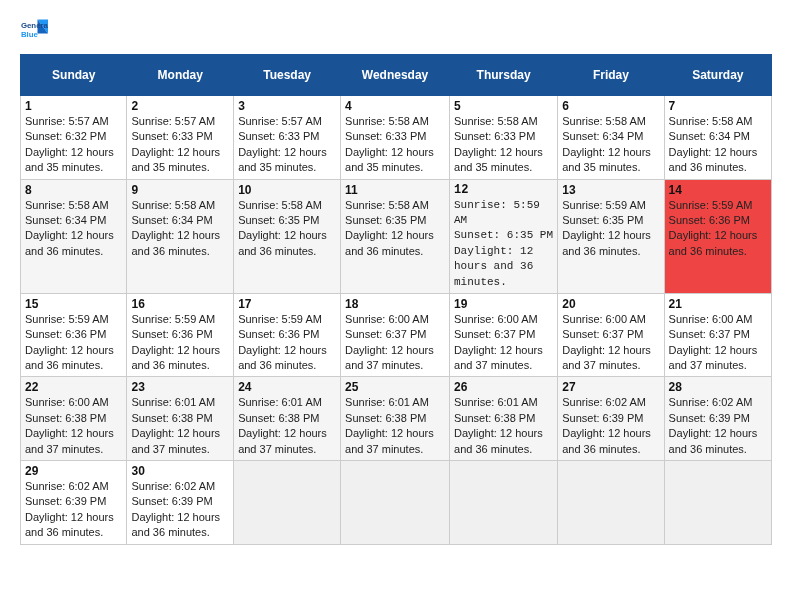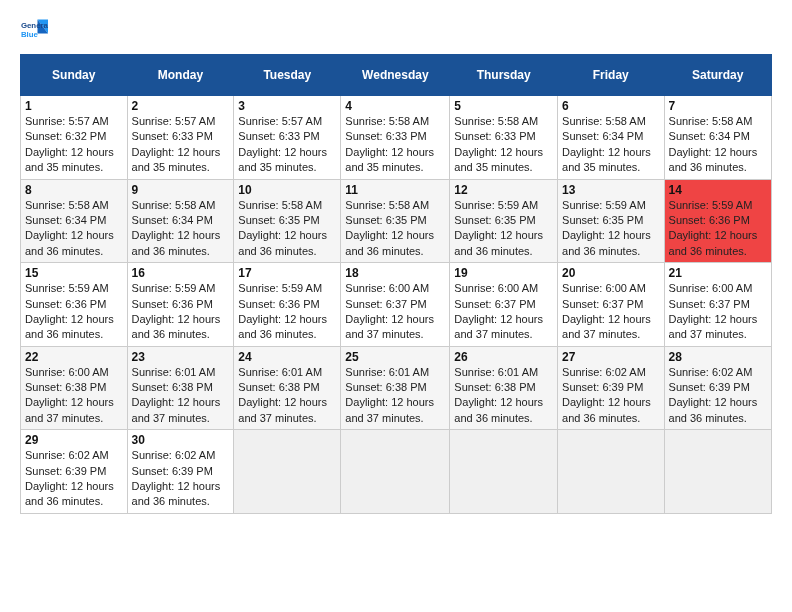--- a/index.html
+++ b/index.html
@@ -155,21 +155,21 @@
             <div class="day-info">Sunrise: 5:58 AM<br>Sunset: 6:34 PM<br>Daylight: 12 hours and 36 minutes.</div>
           </td>
           <td style="background: rgb(245, 245, 245);">
             <span class="day-num">10</span>
             <div class="day-info">Sunrise: 5:58 AM<br>Sunset: 6:35 PM<br>Daylight: 12 hours and 36 minutes.</div>
           </td>
           <td style="background: rgb(245, 245, 245);">
             <span class="day-num">11</span>
             <div class="day-info">Sunrise: 5:58 AM<br>Sunset: 6:35 PM<br>Daylight: 12 hours and 36 minutes.</div>
           </td>
-          <td style="background: rgb(245, 245, 245);">
+          <td style="background: rgb(245, 245, 245); font-family: Liberation Mono, monospace;">
             <span class="day-num">12</span>
             <div class="day-info">Sunrise: 5:59 AM<br>Sunset: 6:35 PM<br>Daylight: 12 hours and 36 minutes.</div>
           </td>
           <td style="background: rgb(245, 245, 245);">
             <span class="day-num">13</span>
             <div class="day-info">Sunrise: 5:59 AM<br>Sunset: 6:35 PM<br>Daylight: 12 hours and 36 minutes.</div>
           </td>
           <td style="background: #ef4444;">
             <span class="day-num">14</span>
             <div class="day-info">Sunrise: 5:59 AM<br>Sunset: 6:36 PM<br>Daylight: 12 hours and 36 minutes.</div>

